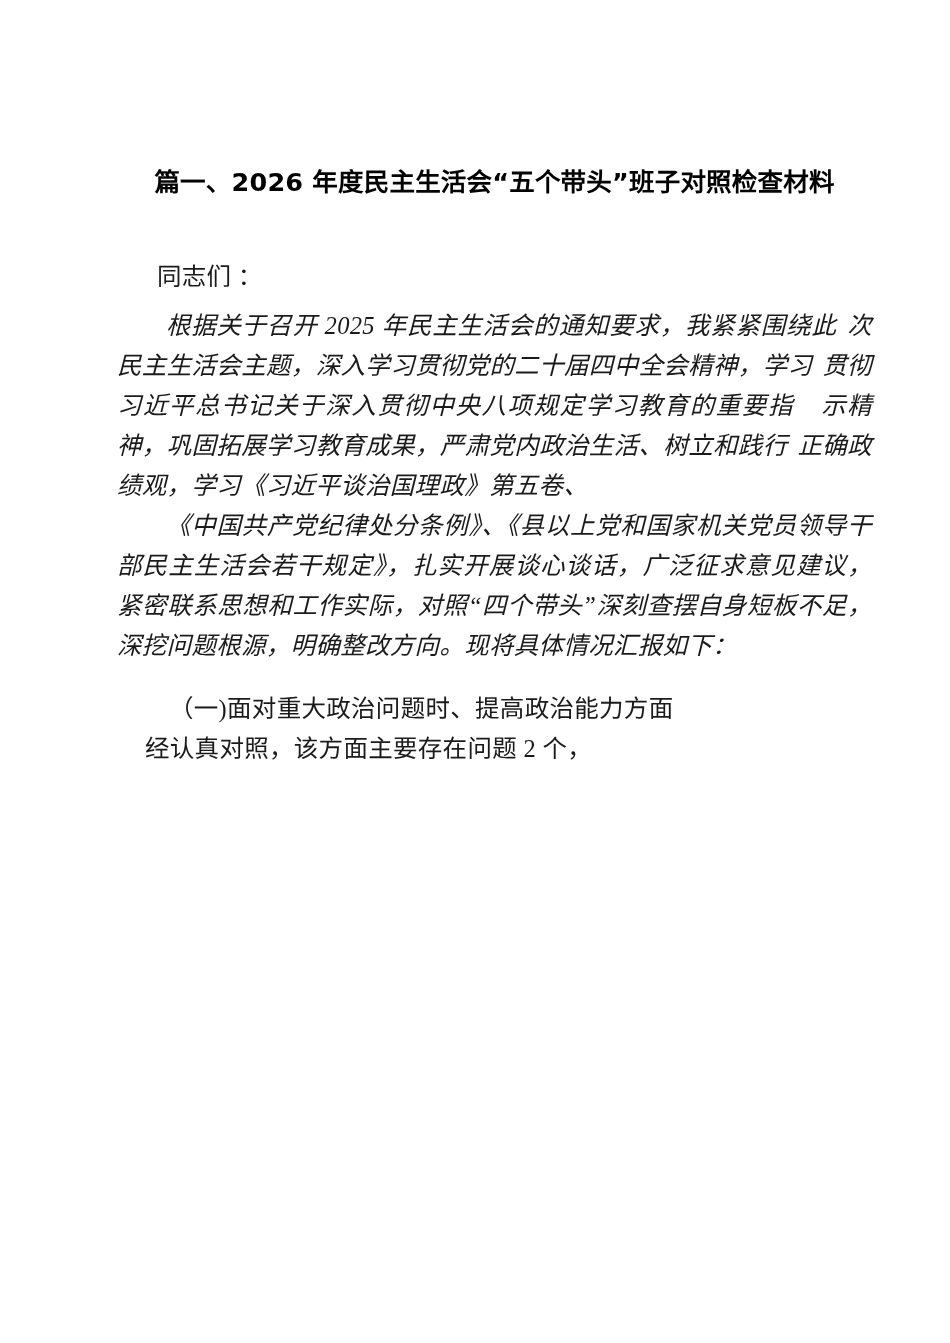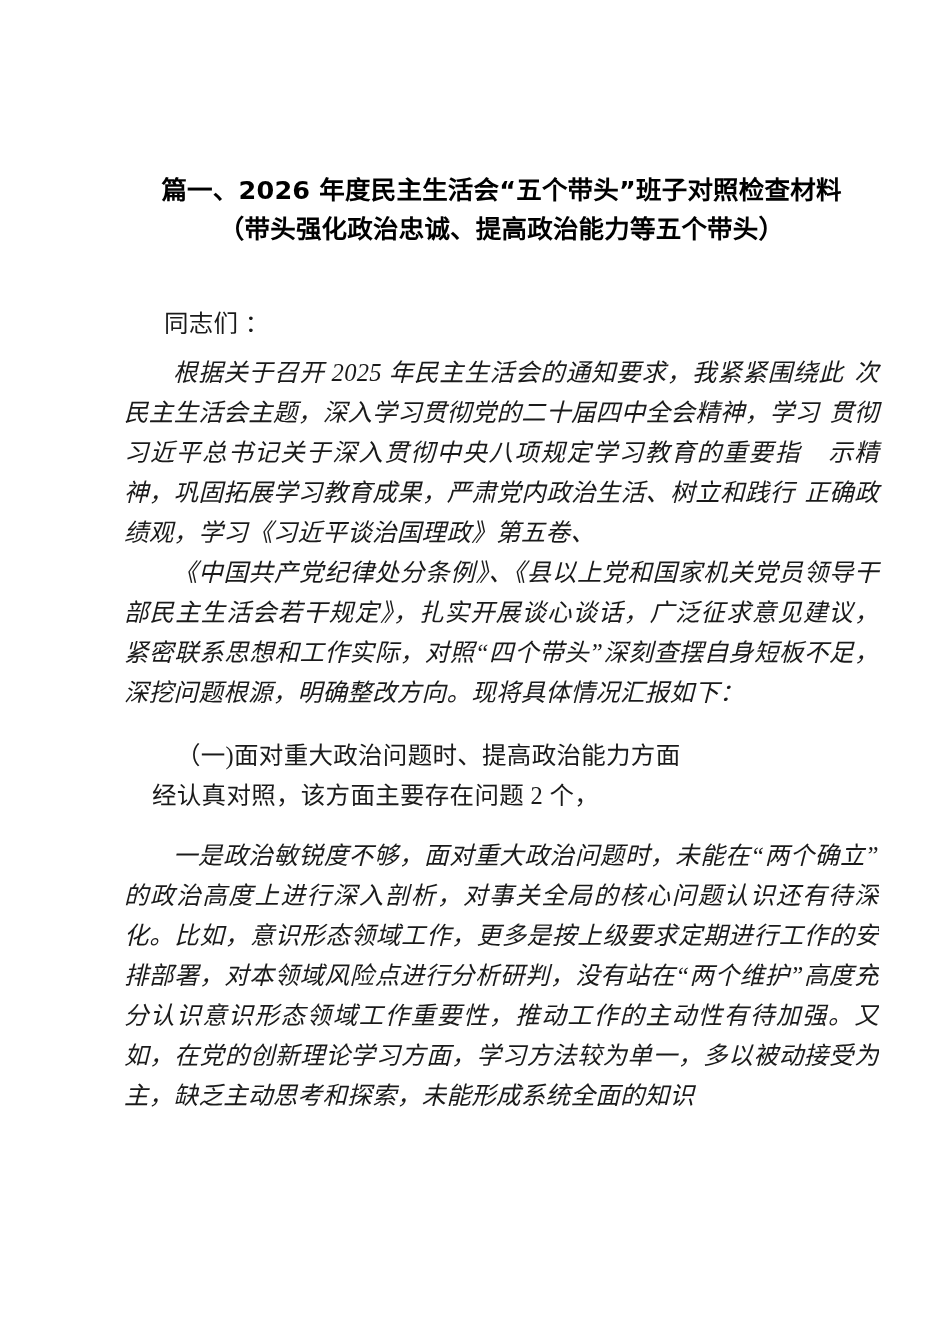--- a/index.html
+++ b/index.html
@@ -21,24 +21,23 @@
     position: relative;
     width: 950px;
     height: 1343px;
     box-sizing: border-box;
     padding: 0;
     background: #ffffff;
   }
 
   .content {
     position: absolute;
-    left: 124px;
+    left: 117px;
     top: 0;
     width: 755px;
-    margin-top: 8px;
   }
 
   
   .doc-title {
     font-family: "DejaVu Sans", "Liberation Sans", sans-serif;
     font-weight: 700;
     font-size: 25.5px;
     line-height: 39px;
     color: #000000;
     text-align: center;
@@ -129,21 +128,20 @@
   }
 </style>
 </head>
 <body>
 
 <div class="page">
   <div class="content">
 
     <div class="doc-title">
       <span class="line1">篇一、2026 年度民主生活会“五个带头”班子对照检查材料</span>
-      <span class="line2">（带头强化政治忠诚、提高政治能力等五个带头）</span>
     </div>
 
     <div class="body-block">
 
       <p class="salutation">同志们 ：</p>
 
       <div class="spacer-sm"></div>
 
       <p class="para indent2"><span>根据关于召开 2025 年民主生活会的通知要求，我紧紧围绕此</span><span class="gap-s"></span><span>次民主生活会主题，深入学习贯彻党的二十届四中全会精神，学习</span><span class="gap-s"></span><span>贯彻习近平总书记关于深入贯彻中央八项规定学习教育的重要指</span><span class="gap-l"></span><span>示精神，巩固拓展学习教育成果，严肃党内政治生活、树立和践行</span><span class="gap-s"></span><span>正确政绩观，学习《习近平谈治国理政》第五卷、</span></p>
 
@@ -152,17 +150,16 @@
       <div class="spacer-sm"></div>
 
 
       <div class="spacer-md"></div>
 
       <p class="subsection">（一)面对重大政治问题时、提高政治能力方面</p>
       <p class="subsection-follow">经认真对照，该方面主要存在问题 2 个，</p>
 
       <div class="spacer-lg"></div>
 
-      <p class="para indent2 clip-last">一是政治敏锐度不够，面对重大政治问题时，未能在“两个确立”的政治高度上进行深入剖析，对事关全局的核心问题认识还有待深化。比如，意识形态领域工作，更多是按上级要求定期进行工作的安排部署，对本领域风险点进行分析研判，没有站在“两个维护”高度充分认识意识形态领域工作重要性，推动工作的主动性有待加强。又如，在党的创新理论学习方面，学习方法较为单一，多以被动接受为主，缺乏主动思考和探索，未能形成系统全面的知识</p>
 
     </div>
   </div>
 </div>
 
 </body></html>

